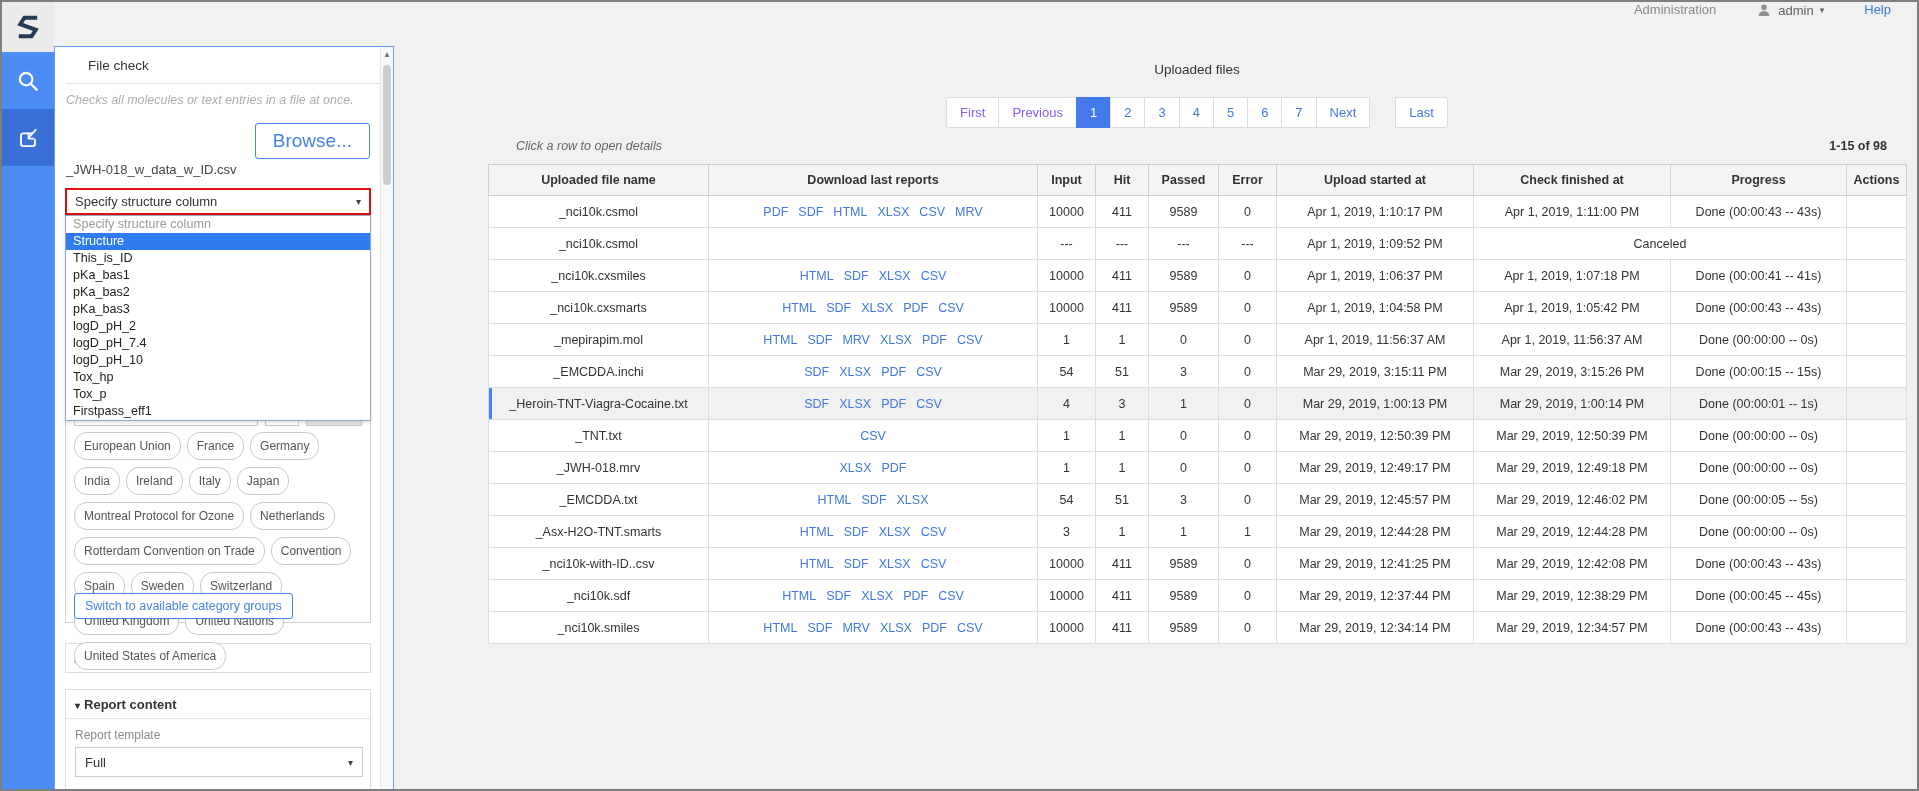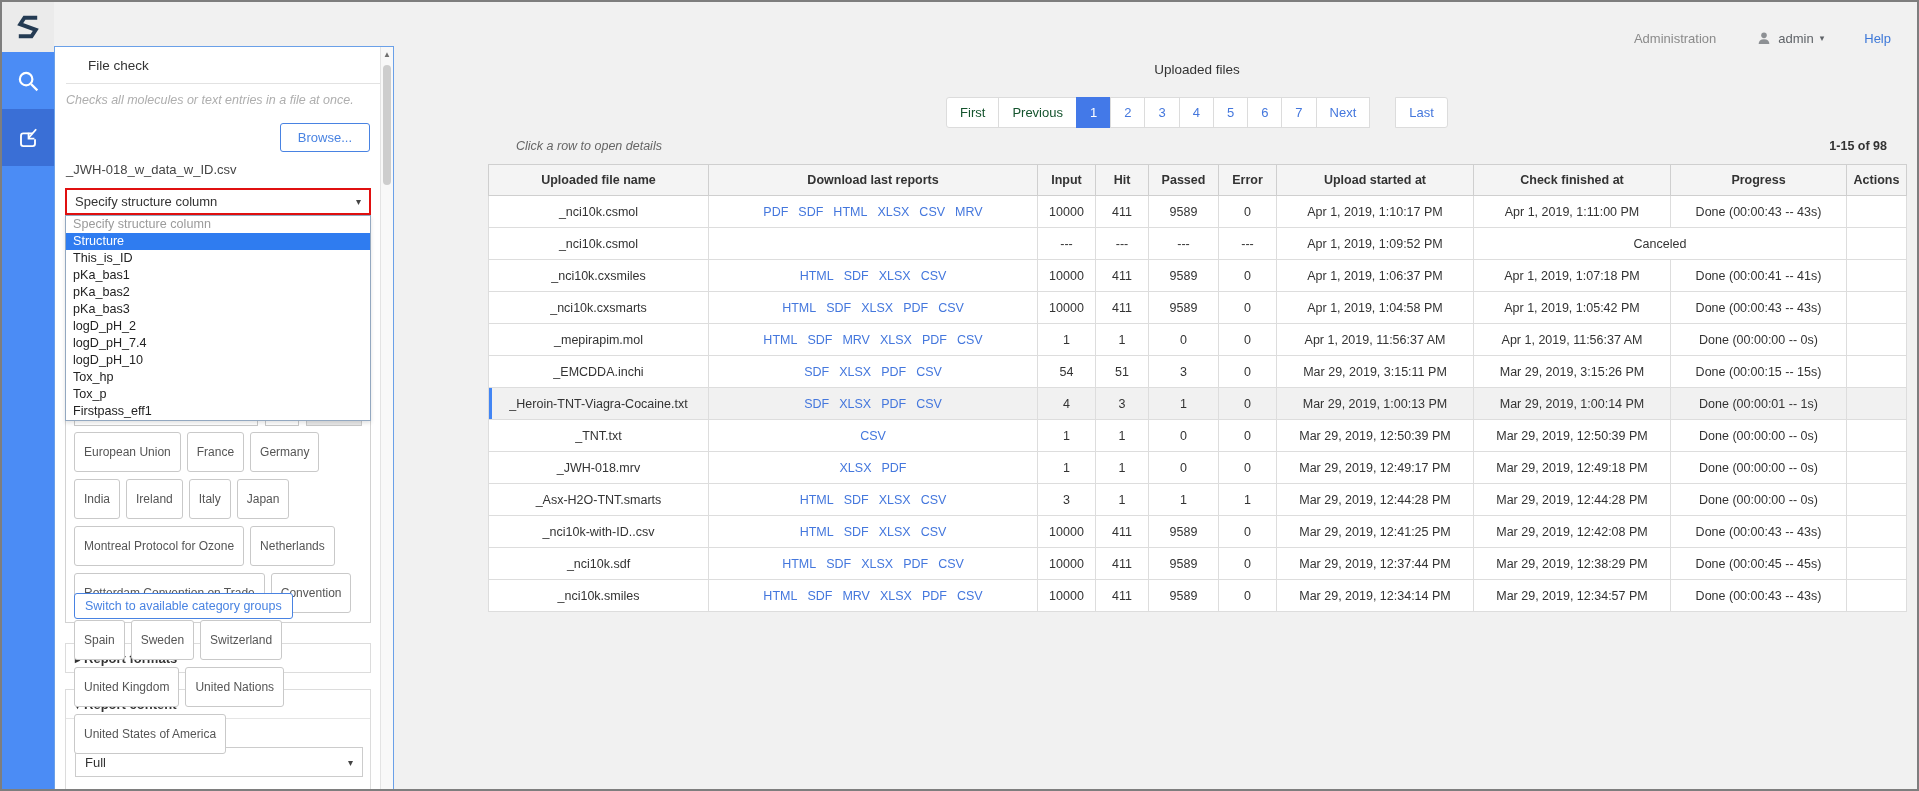--- a/index.html
+++ b/index.html
@@ -9,42 +9,42 @@
 
   
   #rail{ position:absolute; left:0; top:0; width:52px; height:100%; background:#4b8cf5; }
   .rail-tile{ width:52px; height:57px; display:flex; align-items:center; justify-content:center; }
   #logo-tile{ height:50px; background:#ebebeb; }
   #search-tile{ background:#4b8cf5; }
   #import-tile{ background:#3a6fd6; }
 
   
   #topbar{ position:absolute; left:52px; top:0; right:0; height:44px; background:#f1f1f1;
-           display:flex; align-items:flex-end; justify-content:flex-end; gap:40px; padding-right:26px;
+           display:flex; align-items:flex-start; justify-content:flex-end; gap:40px; padding-right:26px;
            font-size:13px; }
   #admin-link{ color:#8a8a8a; cursor:pointer; }
   #user-menu{ display:flex; align-items:center; gap:6px; color:#5f6368; cursor:pointer; }
   #user-caret{ font-size:9px; color:#5f6368; }
   #help-link{ color:#3d78d8; cursor:pointer; }
 
   
   #panel{ position:absolute; left:52px; top:44px; width:340px; height:747px; background:#fff;
           border:1px solid #6aa0e8; z-index:20; }
   #panel-scrollbar{ position:absolute; right:0; top:0; bottom:0; width:13px; background:#f8f8f8;
           border-left:1px solid #e3e3e3; z-index:40; }
   #scroll-up{ display:block; text-align:center; font-size:8px; color:#707070; padding-top:3px; }
   #scroll-thumb{ position:absolute; left:2px; top:18px; width:8px; height:120px; background:#cdcdcd; border-radius:4px; }
 
   #panel-title{ position:absolute; left:11px; right:13px; top:0; height:37px; line-height:37px;
           padding-left:22px; font-weight:normal; font-size:13.5px; color:#333;
           border-bottom:1px solid #e2e2e2; background:#fff; }
   #panel-desc{ position:absolute; left:11px; top:46px; right:20px; font-style:italic;
           color:#aeaeae; font-size:12.5px; }
   #browse-btn{ position:absolute; right:23px; top:76px; padding:6px 17px; background:#fff;
-          border:1px solid #4983e2; border-radius:3px; color:#4983e2; font-size:13px; cursor:pointer; }
+          border:1px solid #4983e2; border-radius:3px; color:#4983e2; font-size:19px; cursor:pointer; }
   #file-name{ position:absolute; left:11px; top:115px; font-size:13px; color:#444; }
 
   #struct-select{ position:absolute; left:10px; top:141px; width:306px; height:27px;
           border:2px solid #e01010; background:#fff; display:flex; align-items:center;
           padding:0 8px; font-size:13px; color:#333; cursor:pointer; z-index:30; }
   #struct-select .grow{ flex:1; }
   #struct-caret{ font-size:10px; color:#444; }
 
   #struct-dropdown{ position:absolute; left:10px; top:168px; width:306px; background:#fff;
           border:1px solid #93a8c0; z-index:35; box-shadow:0 2px 4px rgba(0,0,0,.12); }
@@ -55,22 +55,22 @@
 
   
   #cat-box{ position:absolute; left:10px; top:352px; width:306px; height:224px;
             border:1px solid #d2d2d2; background:#fff; z-index:25; }
   #partial-row{ position:absolute; left:8px; top:2px; right:8px; height:24px; display:flex; gap:7px; }
   #partial-input{ flex:1; border:1px solid #c9c9c9; background:#fff; }
   #partial-btn-sm{ width:34px; border:1px solid #c9c9c9; background:#fff; }
   #partial-btn-gray{ width:56px; border:1px solid #c9c9c9; background:#e8e8e8; }
   #category-list{ position:absolute; left:8px; top:32px; right:4px; display:flex; flex-wrap:wrap;
             gap:7px 6px; }
-  .cat-btn{ border:1px solid #c9c9c9; background:#fff; border-radius:3px; color:#555;
-            font-size:12px; padding:12px 9px; cursor:pointer; font-family:inherit; }
+  .cat-btn{ border:1px solid #c9c9c9; background:#fff; border-radius:13px; color:#555;
+            font-size:12px; padding:6px 9px; cursor:pointer; font-family:inherit; }
   #switch-btn{ position:absolute; left:8px; top:193px; border:1px solid #4983e2; background:#fff;
             border-radius:3px; color:#4983e2; font-size:12.5px; padding:5px 10px; cursor:pointer; }
 
   .accordion{ position:absolute; left:10px; width:306px; background:#fff; border:1px solid #dcdcdc; }
   #report-formats{ top:596px; height:30px; }
   #report-content{ top:642px; height:104px; }
   .acc-title{ height:29px; line-height:30px; padding-left:9px; font-weight:bold; font-size:13px;
             color:#333; cursor:pointer; }
   .acc-tri{ display:inline-block; font-size:10px; margin-right:4px; color:#333; }
   #report-content .acc-title{ border-bottom:1px solid #e5e5e5; }
@@ -83,21 +83,21 @@
 
   
   #main-title{ position:absolute; left:486px; width:1418px; top:60px; text-align:center;
             font-weight:normal; font-size:13.5px; color:#333; }
   #pagination{ position:absolute; left:486px; width:1418px; top:95px; display:flex;
             justify-content:center; }
   .page-cell{ border:1px solid #dcdcdc; margin-left:-1px; background:#fff; color:#4477dd;
             font-size:13px; padding:7px 13px; cursor:pointer; }
   .page-cell:first-child{ border-radius:3px 0 0 3px; margin-left:0; }
   .page-cell:last-child{ border-radius:0 3px 3px 0;margin-left:25px; }
-  .page-cell.disabled{ color:#14532d; cursor:default; }
+  .page-cell.disabled{ color:#8b5cf6; cursor:default; }
   .page-cell.active{ background:#4379e8; border-color:#4379e8; color:#fff; }
 
   #table-hint{ position:absolute; left:514px; top:137px; font-style:italic; color:#666;
             font-size:12.5px; }
   #range-label{ position:absolute; right:30px; top:137px; font-weight:bold; color:#333;
             font-size:12.5px; }
 
   #files-table{ position:absolute; left:486px; top:162px; width:1418px; border-collapse:collapse;
             table-layout:fixed; background:#fff; font-size:12.5px; color:#333; }
   #files-table th{ background:#f4f4f4; font-weight:bold; height:31px; border:1px solid #cfcfcf;
@@ -371,20 +371,32 @@
           <td>1</td>
           <td>1</td>
           <td>0</td>
           <td>0</td>
           <td>Mar 29, 2019, 12:49:17 PM</td>
           <td>Mar 29, 2019, 12:49:18 PM</td>
           <td>Done (00:00:00 -- 0s)</td>
           <td></td>
         </tr>
         <tr>
+          <td>_EMCDDA.txt</td>
+          <td><span class="rep-link">HTML</span><span class="rep-link">SDF</span><span class="rep-link">XLSX</span></td>
+          <td>54</td>
+          <td>51</td>
+          <td>3</td>
+          <td>0</td>
+          <td>Mar 29, 2019, 12:45:57 PM</td>
+          <td>Mar 29, 2019, 12:46:02 PM</td>
+          <td>Done (00:00:05 -- 5s)</td>
+          <td></td>
+        </tr>
+        <tr>
           <td>_Asx-H2O-TNT.smarts</td>
           <td><span class="rep-link">HTML</span><span class="rep-link">SDF</span><span class="rep-link">XLSX</span><span class="rep-link">CSV</span></td>
           <td>3</td>
           <td>1</td>
           <td>1</td>
           <td>1</td>
           <td>Mar 29, 2019, 12:44:28 PM</td>
           <td>Mar 29, 2019, 12:44:28 PM</td>
           <td>Done (00:00:00 -- 0s)</td>
           <td></td>

